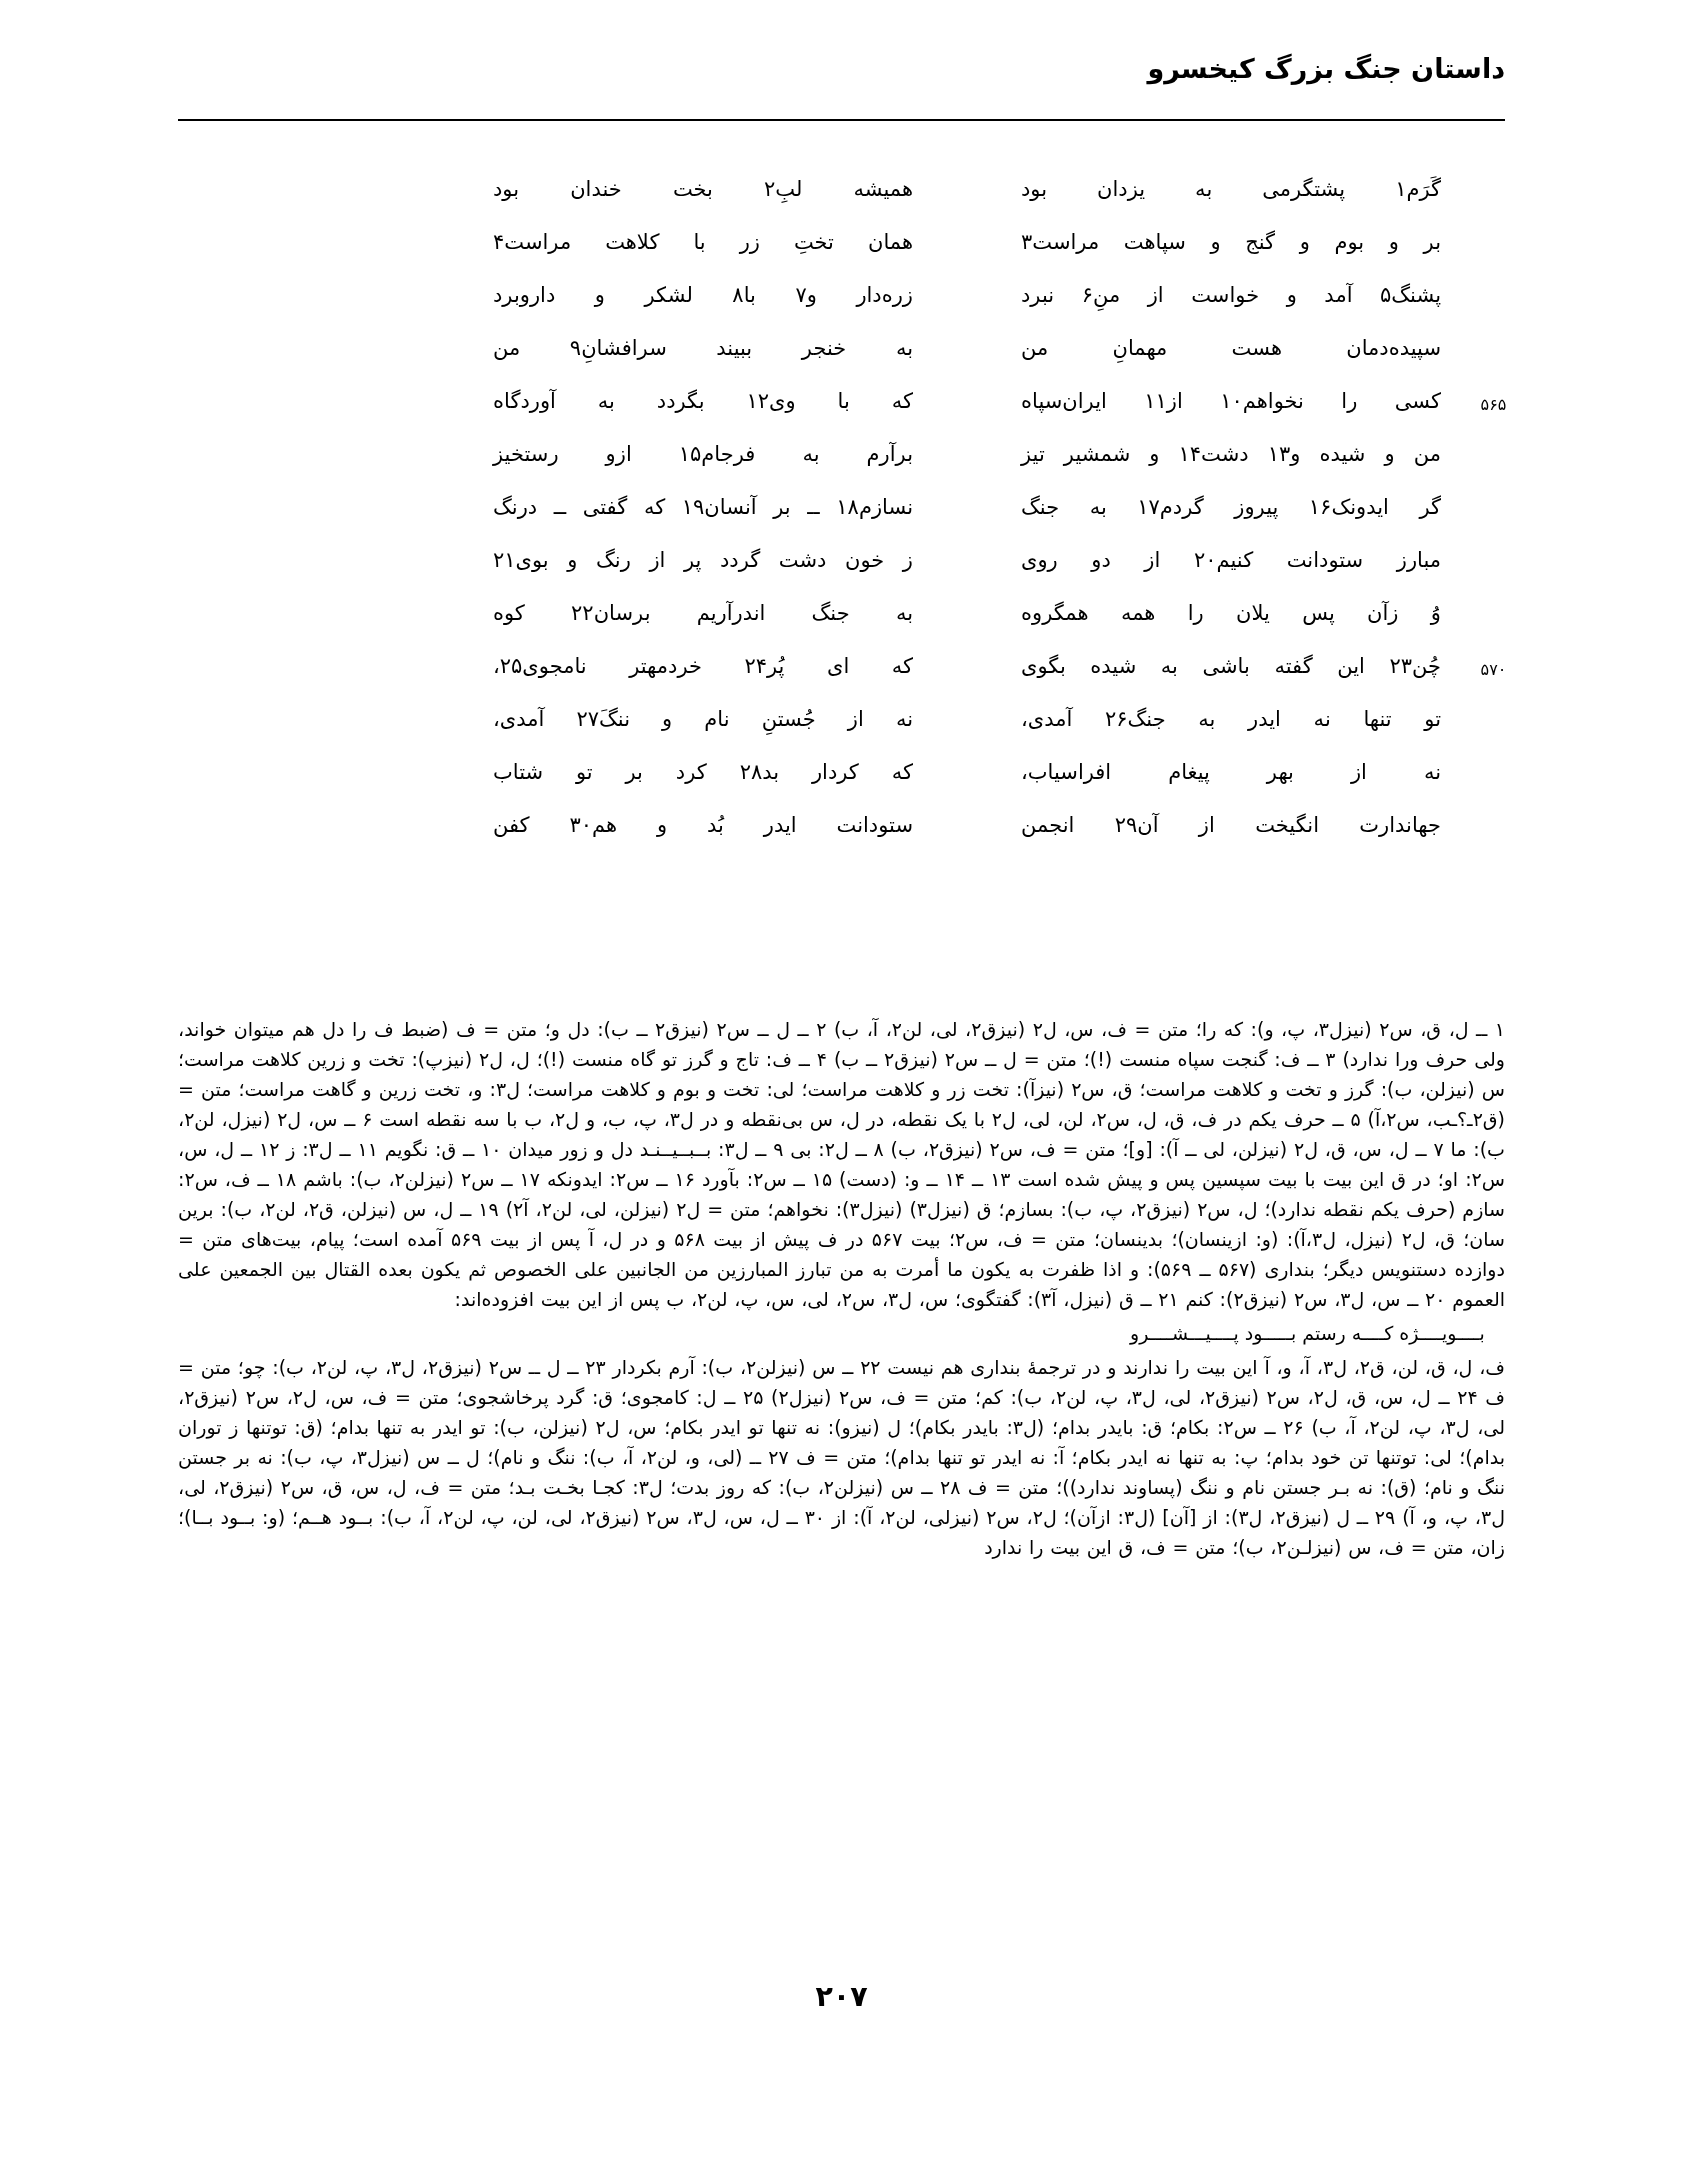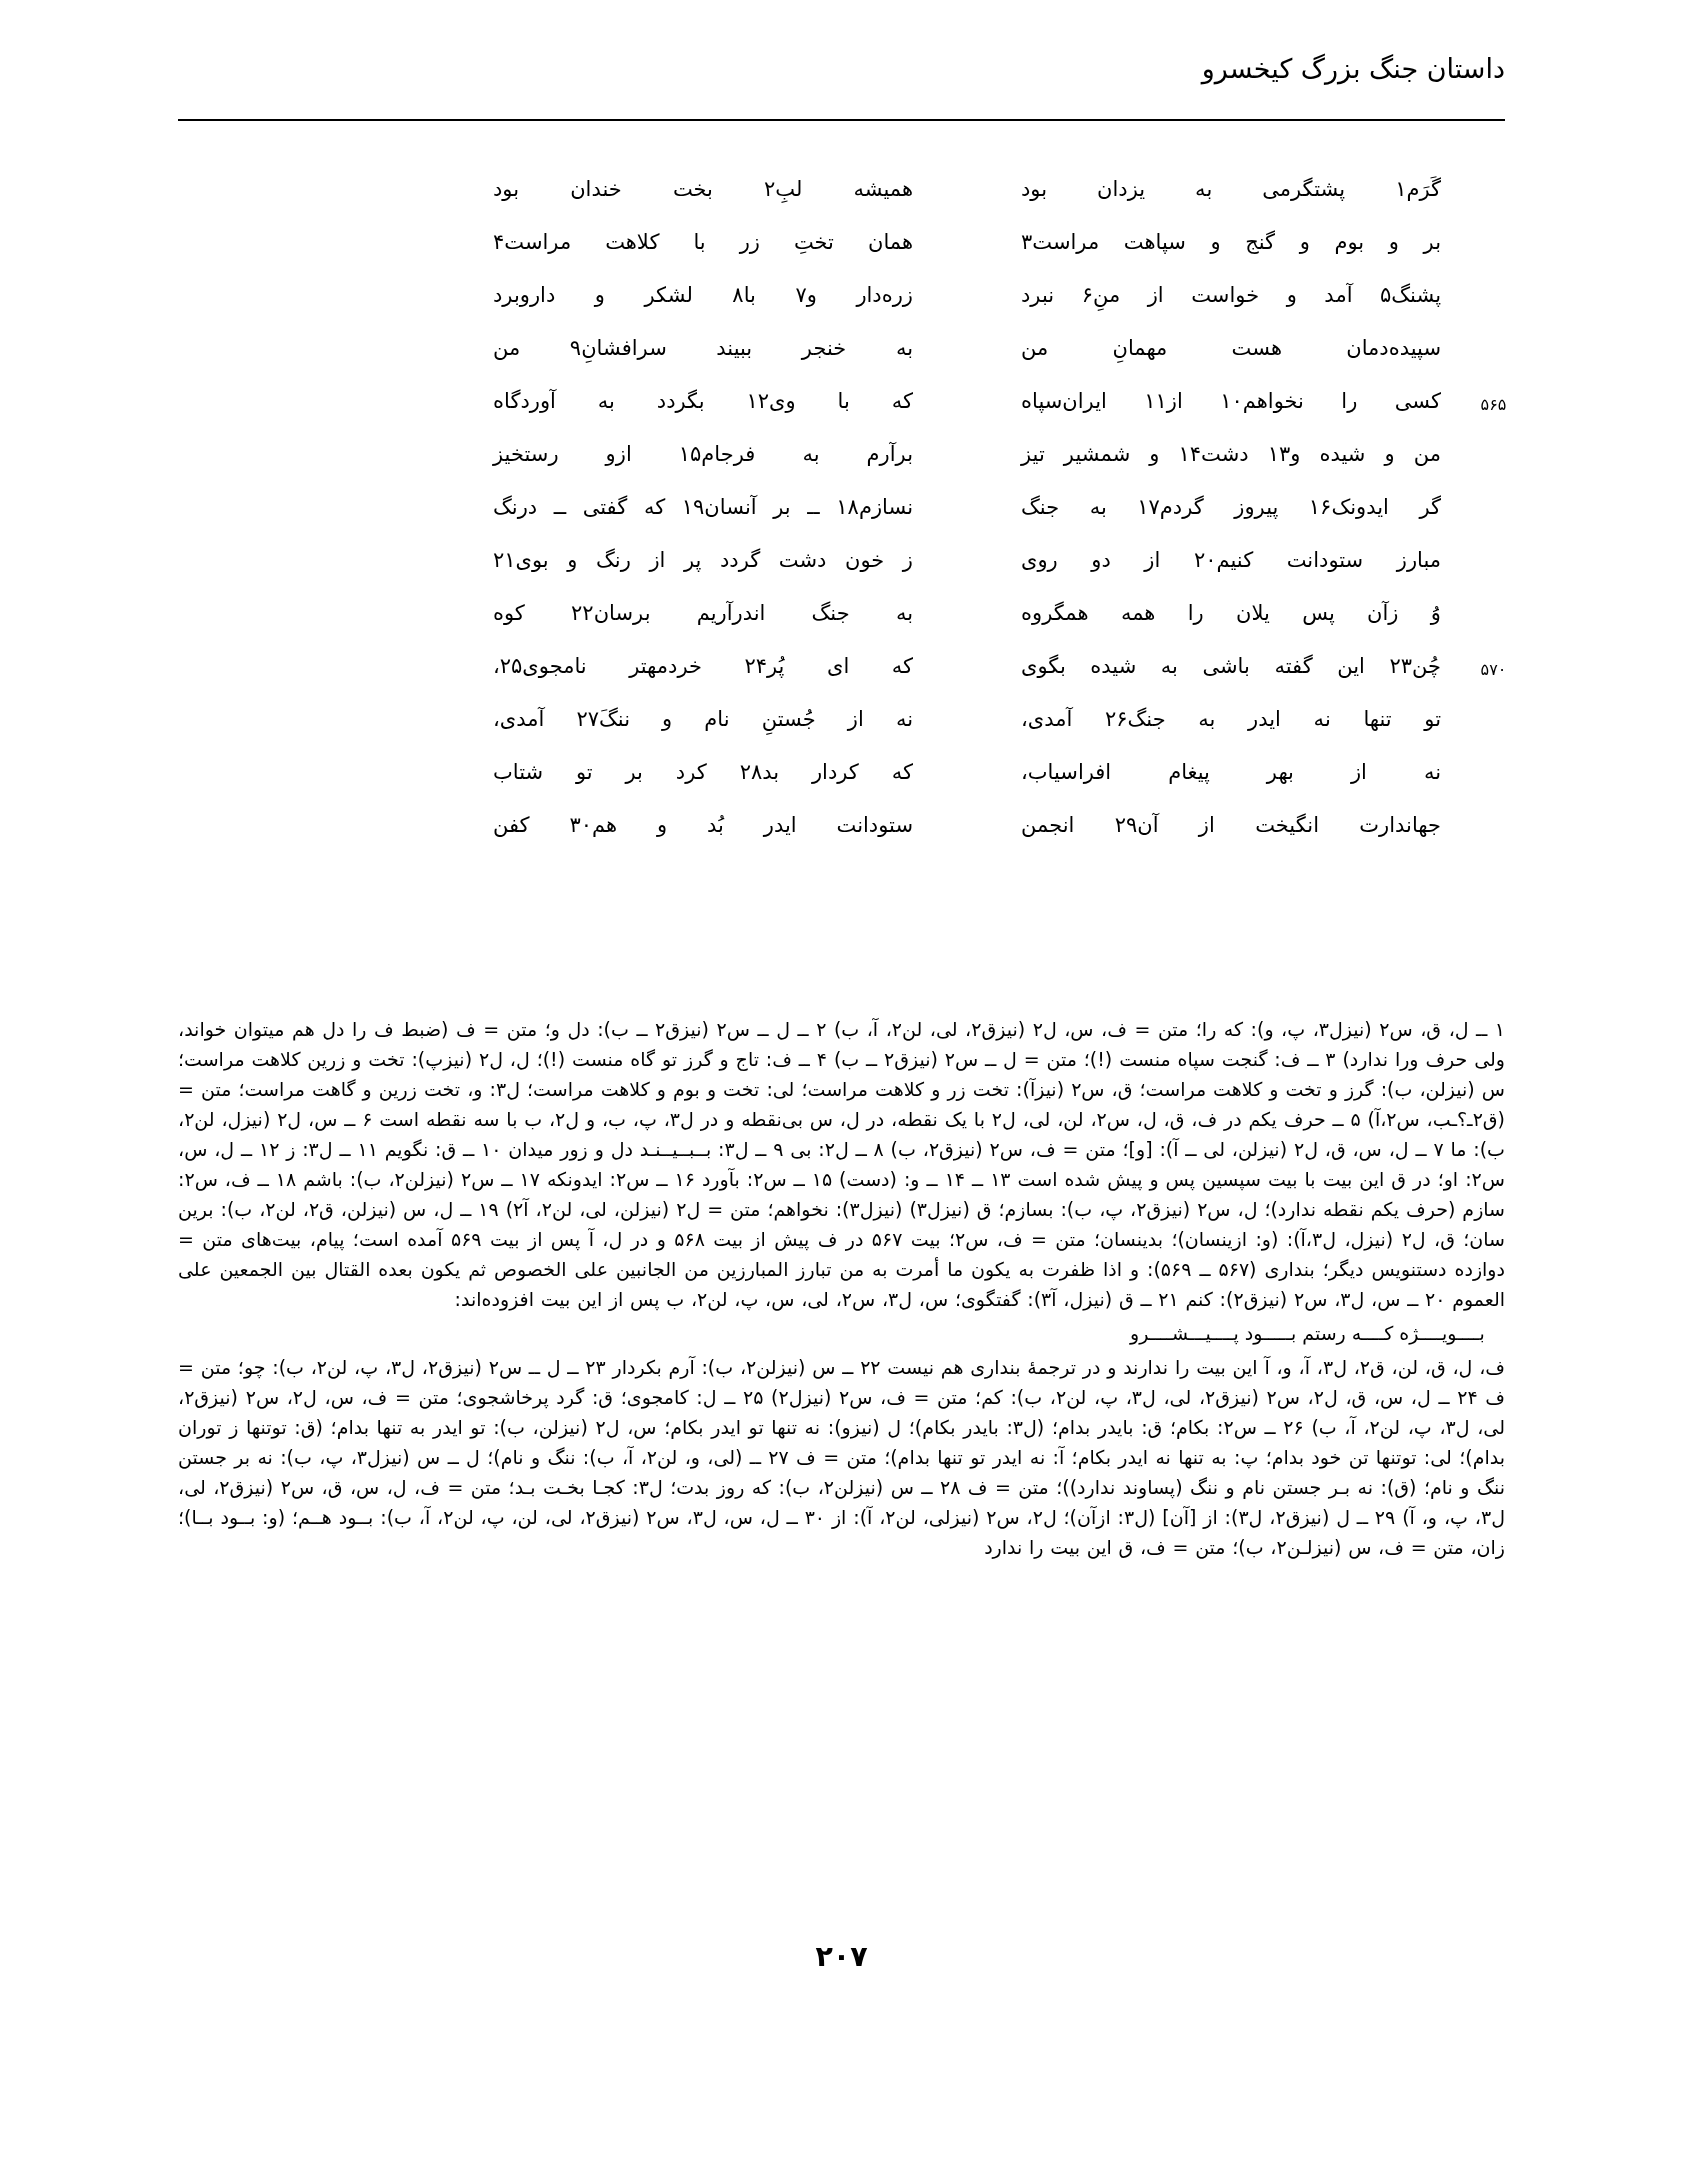--- a/index.html
+++ b/index.html
@@ -25,21 +25,21 @@
   }
 
   
   .runhead {
     position: absolute;
     top: 53px;
     right: 178px;
     left: 178px;
     text-align: right;
     font-size: 27px;
-    font-weight: normal;
+    font-weight: bold;
     letter-spacing: 0.3px;
     direction: rtl;
   }
   .rule {
     position: absolute;
     top: 119px;
     right: 178px;
     left: 178px;
     height: 2px;
     background: #000;
@@ -119,21 +119,21 @@
     font-size: 19px;
     padding: 0 20.3px 0 20.3px;
   }
   .quote-line .qh {
     white-space: nowrap;
   }
 
   
   .folio {
     position: absolute;
-    top: 1940px;
+    top: 1980px;
     right: 0;
     left: 0;
     text-align: center;
     font-size: 28.5px;
     font-weight: bold;
     direction: rtl;
   }
 </style>
 </head>
 <body>

